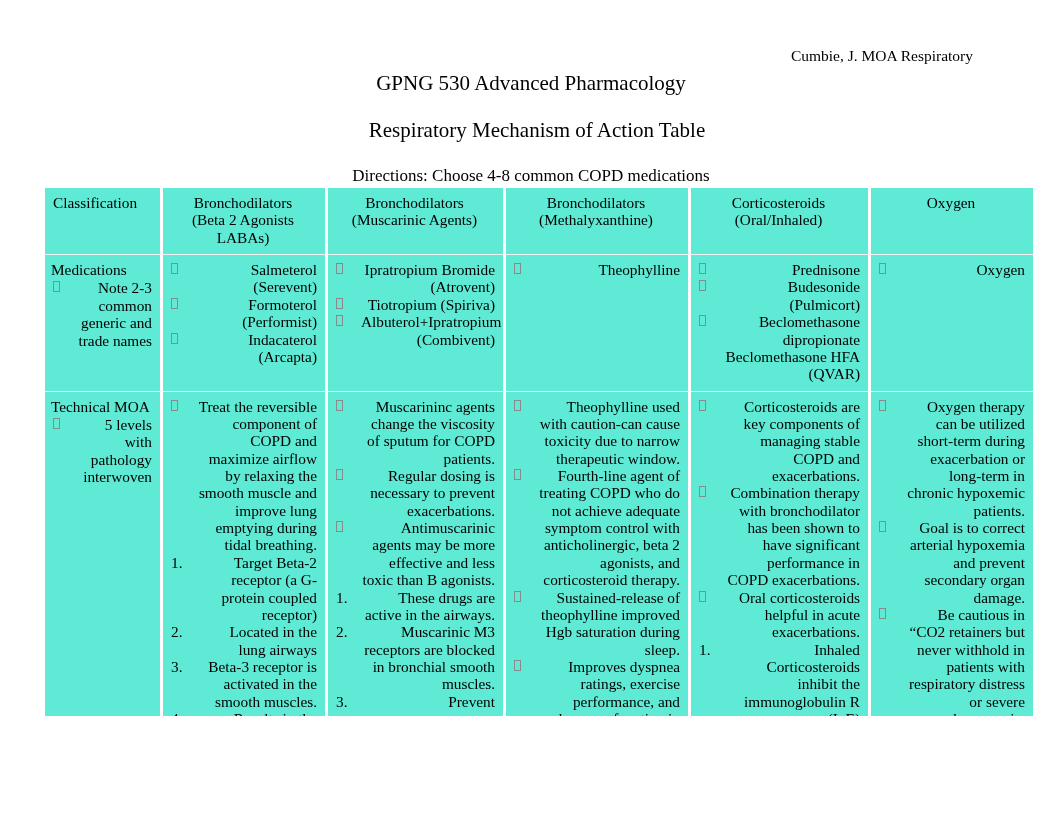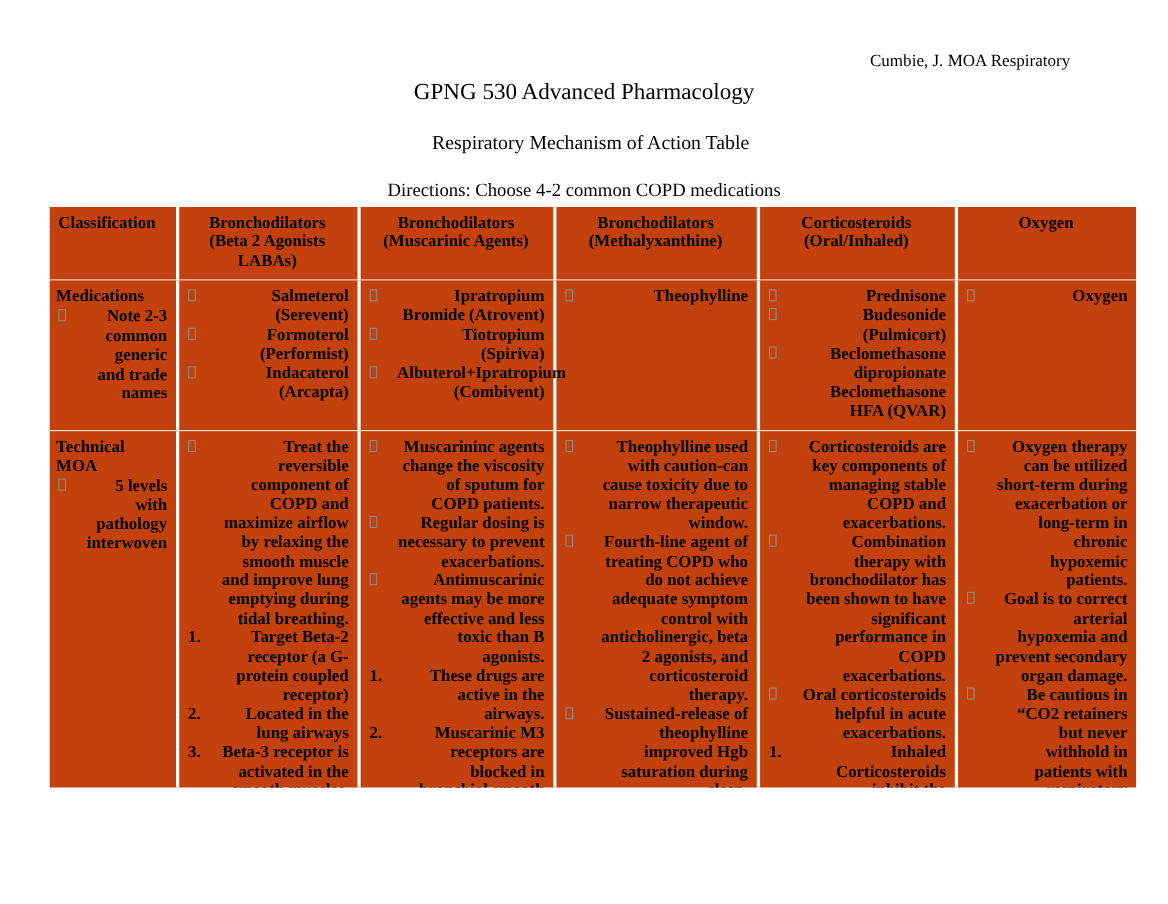--- a/index.html
+++ b/index.html
@@ -42,21 +42,21 @@
     width: 1062px;
     text-align: center;
   }
   .doc-title {
     font-size: 21px;
     line-height: 1.0;
     margin: 0 0 26px 0;
     font-weight: normal;
   }
   .doc-subtitle {
-    font-size: 18px;
+    font-size: 21px;
     line-height: 1.0;
     margin: 0 0 26px 12px;
     font-weight: normal;
   }
   .doc-directions {
     font-size: 17px;
     line-height: 1.0;
     margin: 0;
   }
 
@@ -70,29 +70,28 @@
     overflow: hidden;
   }
   table.moa {
     border-collapse: separate;
     border-spacing: 0;
     width: 988px;
     table-layout: fixed;
     background: #fbfbfb;
   }
   table.moa td {
-    background: #c2410c;
+    background: #5eead4;
     vertical-align: top;
     padding: 6px 8px 8px 6px;
     font-size: 15.3px;
     line-height: 1.135;
     border-right: 3px solid #ffffff;
     border-bottom: 1px solid #f0f0f0;
     box-sizing: border-box;
-    font-weight: bold;
   }
   table.moa td:last-child { border-right: none; }
   table.moa tr:last-child td { border-bottom: none; }
 
   td.c1 { width: 118px; }
   td.c2 { width: 165px; }
   td.c3 { width: 178px; }
   td.c4 { width: 185px; }
   td.c5 { width: 180px; }
   td.c6 { width: 162px; }
@@ -158,21 +157,21 @@
 </head>
 <body>
 
 <div class="page">
 
   <div class="running-head">Cumbie, J. MOA Respiratory</div>
 
   <div class="title-block">
     <h1 class="doc-title">GPNG 530 Advanced Pharmacology</h1>
     <h2 class="doc-subtitle">Respiratory Mechanism of Action Table</h2>
-    <div class="doc-directions">Directions: Choose 4-2 common COPD medications</div>
+    <div class="doc-directions">Directions: Choose 4-8 common COPD medications</div>
   </div>
 
   <div class="table-wrap">
     <table class="moa">
       <tbody>
 
         <tr class="hdr">
           <td class="c1">
             <span class="hdr-line">Classification</span>
           </td>

